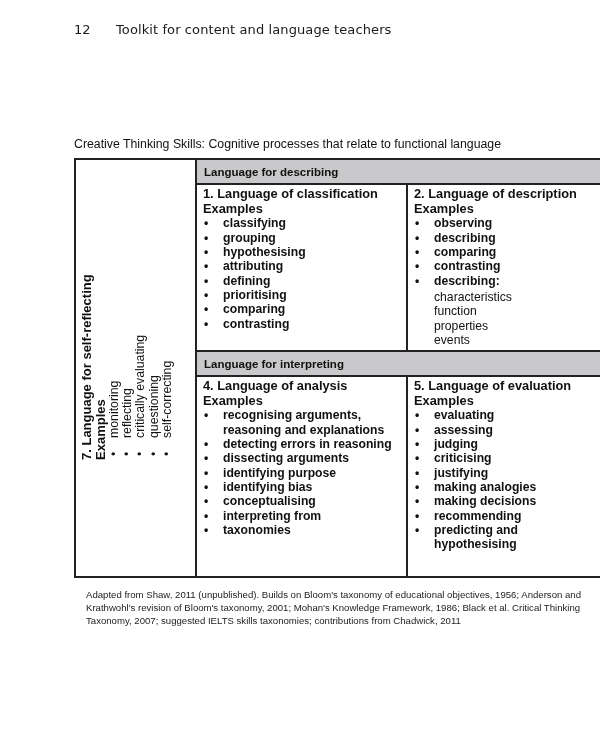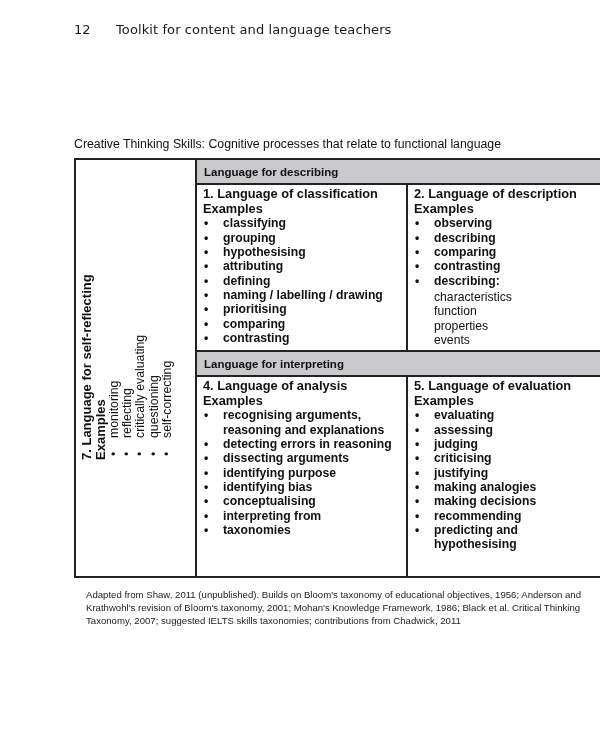--- a/index.html
+++ b/index.html
@@ -90,21 +90,20 @@
 
   <div class="cell c1">
     <div class="h">1. Language of classification</div>
     <div class="h">Examples</div>
     <ul>
         <li>classifying</li>
         <li>grouping</li>
         <li>hypothesising</li>
         <li>attributing</li>
         <li>defining</li>
-        <li>naming / labelling / drawing</li>
         <li>prioritising</li>
         <li>comparing</li>
         <li>contrasting</li>
       </ul>
   </div>
 
   <div class="cell c2">
     <div class="h">2. Language of description</div>
     <div class="h">Examples</div>
     <ul>

